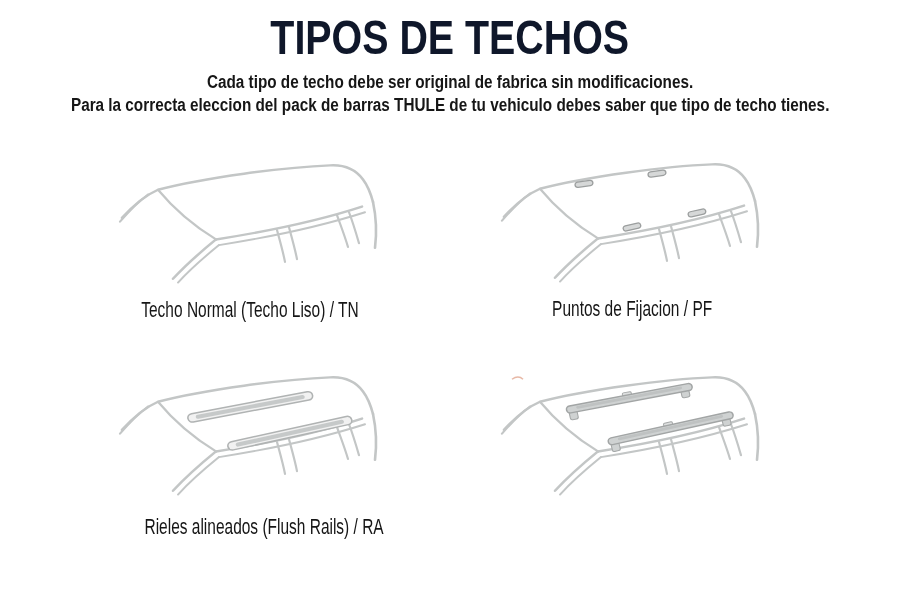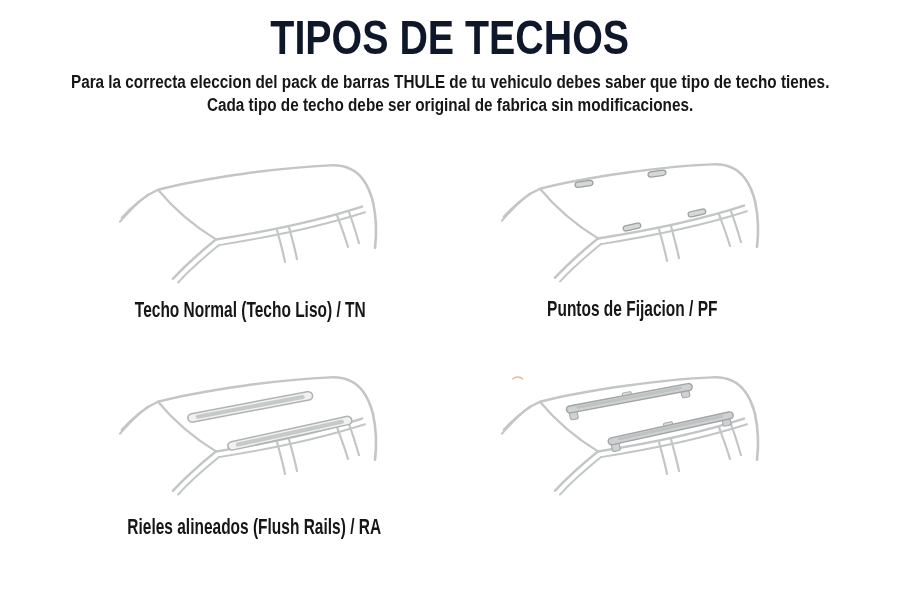--- a/index.html
+++ b/index.html
@@ -31,21 +31,21 @@
   .cell { position:absolute; width:360px; text-align:center; }
   #cell-tn { left:70px;  top:156px; }
   #cell-pf { left:452px; top:155px; }
   #cell-ra { left:70px;  top:368px; }
   #cell-rt { left:452px; top:368px; }
 
   svg.roof { display:block; width:300px; height:150px; margin:0 auto; }
 
   .caption {
     margin-top:-8px;
-    font-size:21.5px; font-weight:700; line-height:24px; color:#161616;
+    font-size:21.5px; font-weight:400; line-height:24px; color:#161616;
   }
   #cell-ra .caption, #cell-rt .caption { margin-top:-3px;text-align:right; }
   .subcaption {
     font-size:15.5px; font-weight:700; line-height:18px; color:#1e1e1e;
   }
 </style>
 </head>
 <body>
 
 <svg width="0" height="0" style="position:absolute" aria-hidden="true">
@@ -73,22 +73,22 @@
       <path d="M273,49 C276,64 277,81 275,98"></path>
     </g>
   </defs>
 </svg>
 
 <div class="page-title center">
   <span class="cond">TIPOS DE TECHOS</span>
 </div>
 
 <div class="intro center">
+  <div><span class="cond2">Cada tipo de techo debe ser original de fabrica sin modificaciones.</span></div>
   <div><span class="cond2">Para la correcta eleccion del pack de barras THULE de tu vehiculo debes saber que tipo de techo tienes.</span></div>
-  <div><span class="cond2">Cada tipo de techo debe ser original de fabrica sin modificaciones.</span></div>
 </div>
 
 <div class="cell" id="cell-tn">
   <svg class="roof" viewBox="0 0 300 160" preserveAspectRatio="none">
     <use href="#roofBase"></use>
   </svg>
   <div class="caption">
     <span class="cond3">Techo Normal (Techo Liso) / TN</span>
   </div>
 </div>

